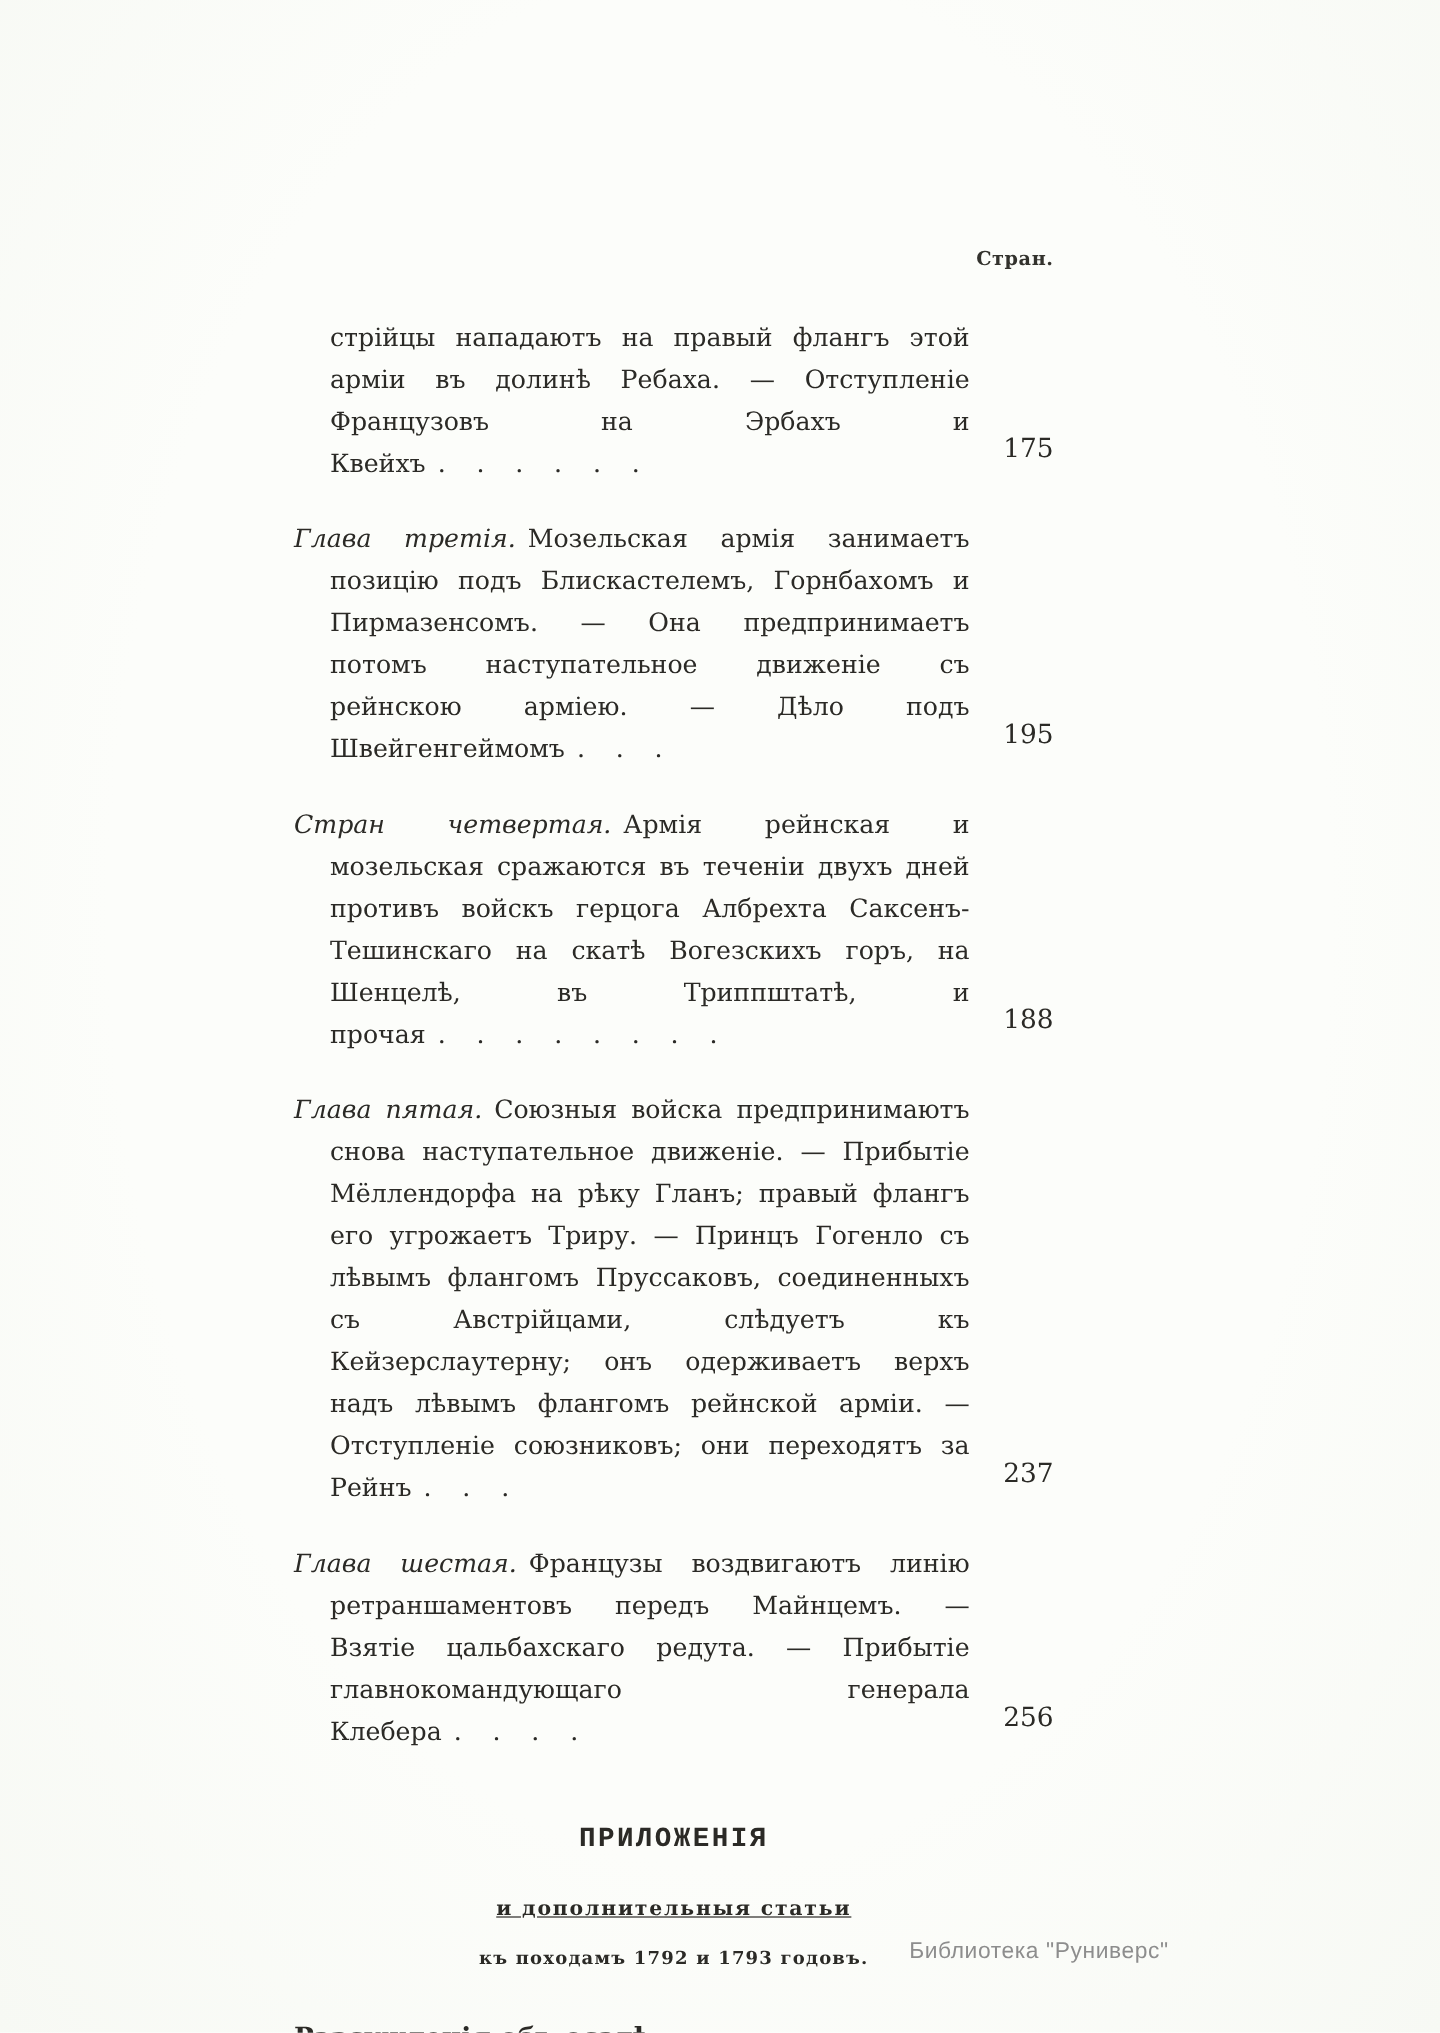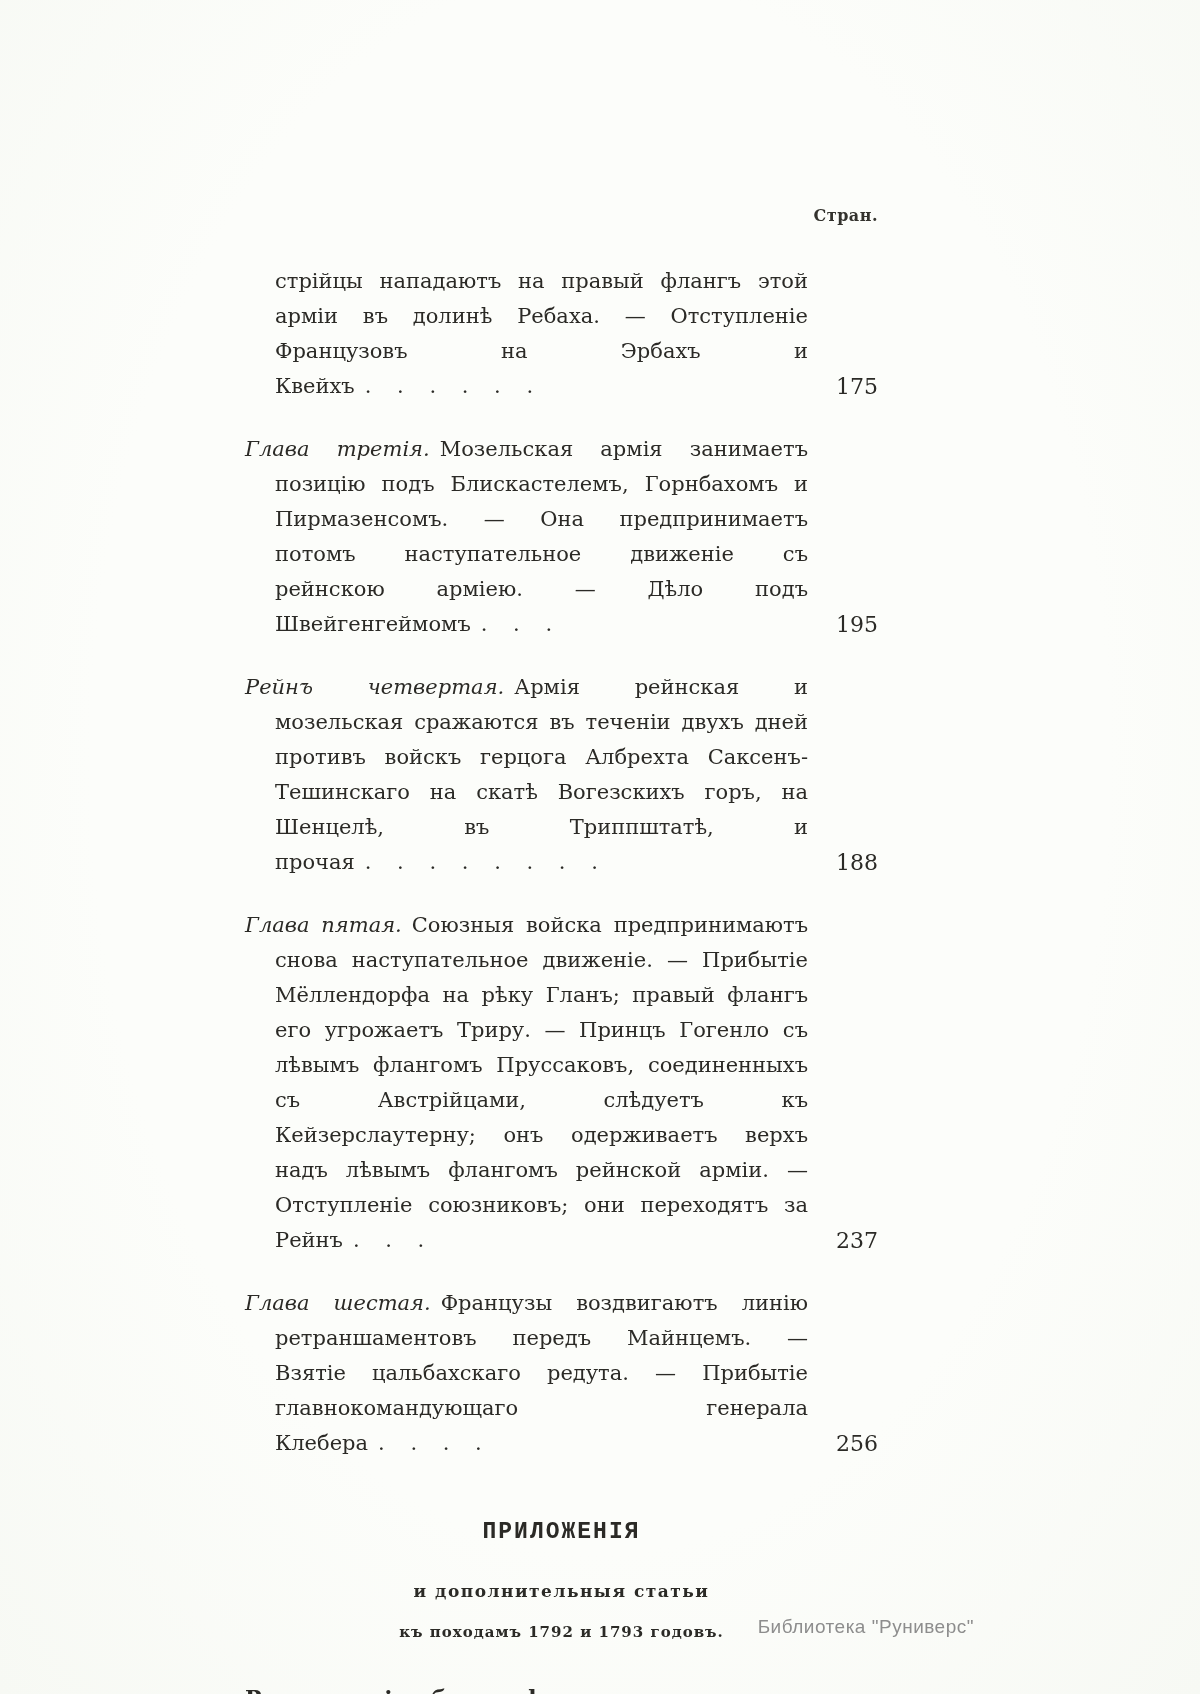--- a/index.html
+++ b/index.html
@@ -55,41 +55,42 @@
   }
   .dot-leader {
     word-spacing: 17px;
     margin-left: 10px;
     white-space: nowrap;
     letter-spacing: 1px;
   }
   .page-number {
     position: absolute;
     right: 0;
-    bottom: 0;
+    bottom: 12px;
     font-size: 22px;
     text-indent: 0;
     color: #2b2a26;
   }
   .appendix {
     text-align: center;
     color: #2b2a26;
   }
   .appendix-title {
     margin-top: 58px;
     font-size: 23px;
     font-weight: bold;
     letter-spacing: 2px;
     font-family: Liberation Mono, monospace;
   }
   .appendix-subtitle-1 {
     margin-top: 36px;
     font-size: 17px;
     font-weight: bold;
     letter-spacing: 1.5px;
+    text-decoration: underline;
   }
   .appendix-subtitle-2 {
     margin-top: 22px;
     font-size: 15px;
     font-weight: bold;
     letter-spacing: 1px;
   }
   .appendix-entry {
     position: relative;
     margin-top: 40px;
@@ -123,21 +124,21 @@
       <span>стрійцы нападаютъ на правый флангъ этой арміи въ долинѣ Ребаха. — Отступленіе Французовъ на Эрбахъ и Квейхъ</span><span class="dot-leader">. . . . . .</span>
       <span class="page-number">175</span>
     </div>
 
     <div class="toc-entry chapter">
       <span class="entry-lead">Глава третія.</span><span>Мозельская армія занимаетъ позицію подъ Блискастелемъ, Горнбахомъ и Пирмазенсомъ. — Она предпринимаетъ потомъ наступательное движеніе съ рейнскою арміею. — Дѣло подъ Швейгенгеймомъ</span><span class="dot-leader">. . .</span>
       <span class="page-number">195</span>
     </div>
 
     <div class="toc-entry chapter">
-      <span class="entry-lead">Рейнъ четвертая.</span><span>Армія рейнская и мозельская сражаются въ теченіи двухъ дней противъ войскъ герцога Албрехта Саксенъ-Тешинскаго на скатѣ Вогезскихъ горъ, на Шенцелѣ, въ Триппштатѣ, и прочая</span><span class="dot-leader">. . . . . . . .</span>
+      <span class="entry-lead">Стран четвертая.</span><span>Армія рейнская и мозельская сражаются въ теченіи двухъ дней противъ войскъ герцога Албрехта Саксенъ-Тешинскаго на скатѣ Вогезскихъ горъ, на Шенцелѣ, въ Триппштатѣ, и прочая</span><span class="dot-leader">. . . . . . . .</span>
       <span class="page-number">188</span>
     </div>
 
     <div class="toc-entry chapter">
       <span class="entry-lead">Глава пятая.</span><span>Союзныя войска предпринимаютъ снова наступательное движеніе. — Прибытіе Мёллендорфа на рѣку Гланъ; правый флангъ его угрожаетъ Триру. — Принцъ Гогенло съ лѣвымъ флангомъ Пруссаковъ, соединенныхъ съ Австрійцами, слѣдуетъ къ Кейзерслаутерну; онъ одерживаетъ верхъ надъ лѣвымъ флангомъ рейнской арміи. — Отступленіе союзниковъ; они переходятъ за Рейнъ</span><span class="dot-leader">. . .</span>
       <span class="page-number">237</span>
     </div>
 
     <div class="toc-entry chapter">
       <span class="entry-lead">Глава шестая.</span><span>Французы воздвигаютъ линію ретраншаментовъ передъ Майнцемъ. — Взятіе цальбахскаго редута. — Прибытіе главнокомандующаго генерала Клебера</span><span class="dot-leader">. . . .</span>

